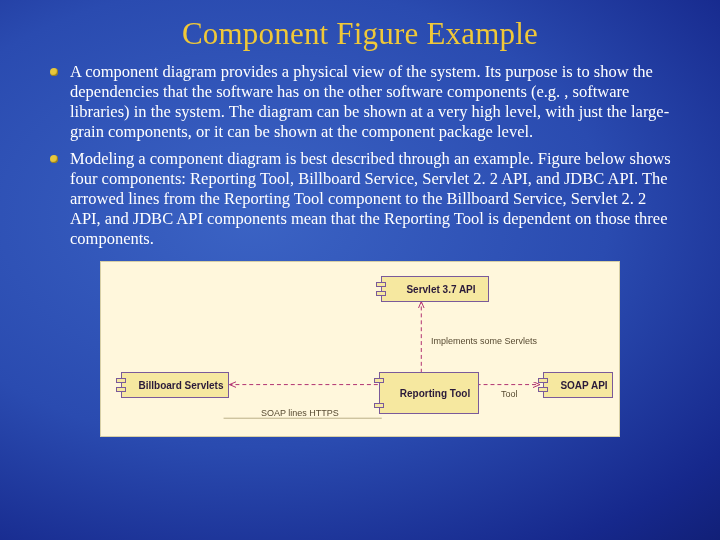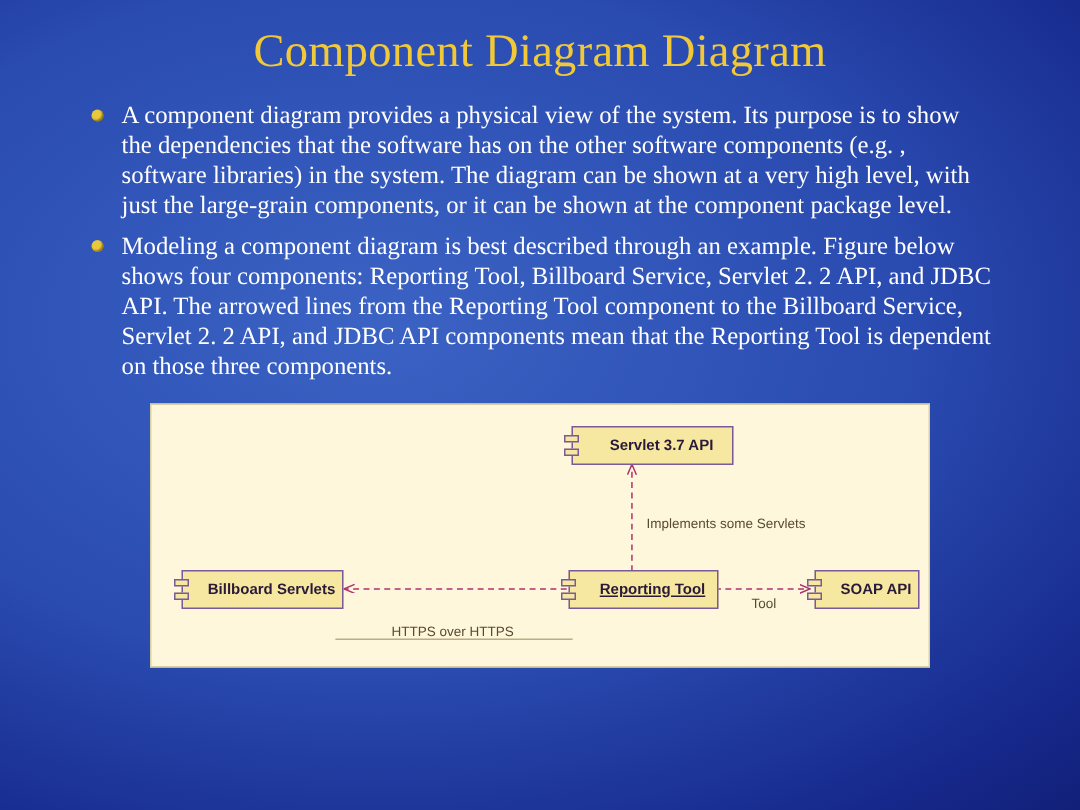--- a/index.html
+++ b/index.html
@@ -23,21 +23,21 @@
     text-align: center;
     font-size: 31px;
     color: #f0c838;
     margin: 2px 0 10px 0;
     font-weight: normal;
     letter-spacing: 0.2px;
   }
   ul.bullets {
     list-style: none;
     padding: 0 8px 0 8px;
-    margin: 15px;
+    margin: 4px;
   }
   ul.bullets > li {
     position: relative;
     padding-left: 24px;
     font-size: 16.5px;
     line-height: 1.22;
     color: #ffffff;
     margin-bottom: 6px;
     text-align: left;
   }
@@ -115,21 +115,21 @@
     width: 100%;
     height: 100%;
     overflow: visible;
   }
 </style>
 </head>
 <body>
 
 <div class="slide">
 
-  <h1 class="title">Component Diagram Diagram</h1>
+  <h1 class="title">Component Figure Example</h1>
 
   <ul class="bullets">
     <li>A component diagram provides a physical view of the system. Its purpose is to show the dependencies that the software has on the other software components (e.g. , software libraries) in the system. The diagram can be shown at a very high level, with just the large-grain components, or it can be shown at the component package level.</li>
     <li>Modeling a component diagram is best described through an example. Figure below shows four components: Reporting Tool, Billboard Service, Servlet 2. 2 API, and JDBC API. The arrowed lines from the Reporting Tool component to the Billboard Service, Servlet 2. 2 API, and JDBC API components mean that the Reporting Tool is dependent on those three components.</li>
   </ul>
 
   <div class="diagram-wrap">
     <div class="diagram">
 
       <svg class="lines" viewBox="0 0 520 176">
@@ -151,30 +151,30 @@
       <div class="comp" style="left:280px; top:14px; width:108px; height:26px;">
         <div class="tabs"></div>
         <span>Servlet 3.7 API</span>
       </div>
 
       <div class="comp" style="left:20px; top:110px; width:108px; height:26px;">
         <div class="tabs"></div>
         <span>Billboard Servlets</span>
       </div>
 
-      <div class="comp" style="left:278px; top:110px; width:100px; height:26px;text-decoration:underline;">
+      <div class="comp" style="left:278px; top:110px; width:100px; height:42px;">
         <div class="tabs"></div>
         <span>Reporting Tool</span>
       </div>
 
       <div class="comp" style="left:442px; top:110px; width:70px; height:26px;">
         <div class="tabs"></div>
         <span>SOAP API</span>
       </div>
 
       <div class="lbl" style="left:330px; top:74px;">Implements some Servlets</div>
-      <div class="lbl" style="left:160px; top:146px;">HTTPS over HTTPS</div>
+      <div class="lbl" style="left:160px; top:146px;">SOAP lines HTTPS</div>
       <div class="lbl" style="left:400px; top:127px;">Tool</div>
 
     </div>
   </div>
 
 </div>
 
 </body></html>

